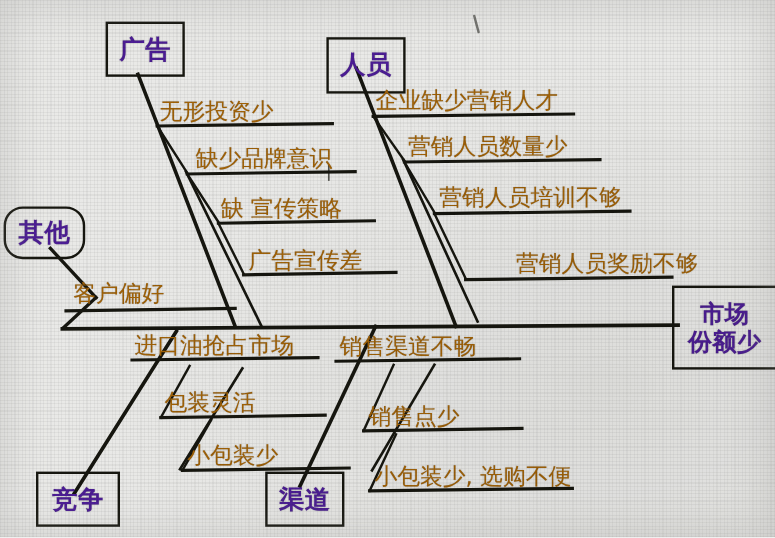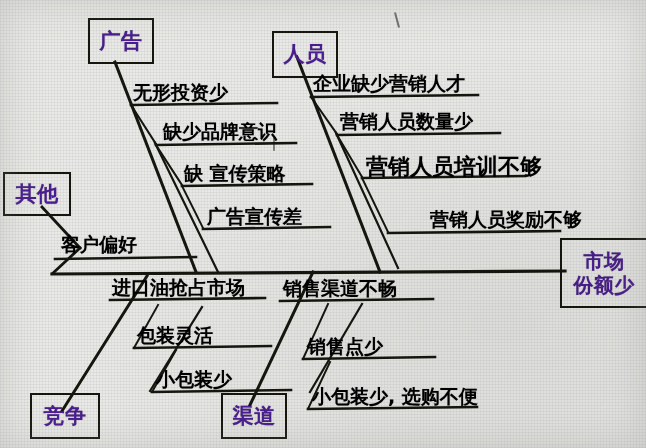--- a/index.html
+++ b/index.html
@@ -50,22 +50,22 @@
     align-items: center;
     justify-content: center;
     text-align: center;
     font-weight: 700;
     line-height: 1.05;
     letter-spacing: .5px;
     text-shadow: 0 0 1px rgba(0,0,0,.35);
   }
   .cause-label {
     position: absolute;
-    color: #000000;
-    font-weight: 700;
+    color: #a16207;
+    font-weight: 400;
     white-space: nowrap;
     text-shadow: 0 0 1px rgba(0,0,0,.30);
   }
   .stray-mark {
     position: absolute;
     width: 2px;
     height: 16px;
     background: #4a4a45;
     transform: rotate(-15deg);
     opacity: .75;
@@ -131,21 +131,21 @@
   <div class="stray-mark" style="left:396px; top:12px;"></div>
 
   <div class="cat-box" style="left:88px; top:18px; width:62px; height:42px; font-size:21px;">
     <span>广告</span>
   </div>
 
   <div class="cat-box" style="left:272px; top:14px; width:62px; height:43px; font-size:21px;margin-top:17px;">
     <span>人员</span>
   </div>
 
-  <div class="cat-box" style="left:3px; top:172px; width:64px; height:40px; font-size:21px;">
+  <div class="cat-box" style="left:3px; top:172px; width:64px; height:40px; font-size:21px;border-radius:16px;">
     <span>其他</span>
   </div>
 
   <div class="cat-box" style="left:221px; top:393px; width:62px; height:42px; font-size:21px;">
     <span>渠道</span>
   </div>
 
   <div class="cat-box" style="left:30px; top:393px; width:66px; height:42px; font-size:21px;">
     <span>竞争</span>
   </div>
@@ -155,21 +155,21 @@
     <span>份额少</span>
   </div>
 
   <div class="cause-label" style="left:133px; top:80px; font-size:19px;">无形投资少</div>
   <div class="cause-label" style="left:163px; top:119px; font-size:19px;">缺少品牌意识</div>
   <div class="cause-label" style="left:184px; top:161px; font-size:19px;">缺  宣传策略</div>
   <div class="cause-label" style="left:207px; top:204px; font-size:19px;">广告宣传差</div>
 
   <div class="cause-label" style="left:313px; top:71px; font-size:19px;">企业缺少营销人才</div>
   <div class="cause-label" style="left:340px; top:109px; font-size:19px;">营销人员数量少</div>
-  <div class="cause-label" style="left:366px; top:152px; font-size:22px;text-align:right;">营销人员培训不够</div>
+  <div class="cause-label" style="left:366px; top:152px; font-size:19px;text-align:right;">营销人员培训不够</div>
   <div class="cause-label" style="left:392px; top:207px; font-size:19px;margin-left:38px;">营销人员奖励不够</div>
 
   <div class="cause-label" style="left:61px; top:232px; font-size:19px;">客户偏好</div>
 
   <div class="cause-label" style="left:137px; top:323px; font-size:19px;">包装灵活</div>
   <div class="cause-label" style="left:112px; top:275px; font-size:19px;">进口油抢占市场</div>
   <div class="cause-label" style="left:156px; top:367px; font-size:19px;">小包装少</div>
 
   <div class="cause-label" style="left:283px; top:276px; font-size:19px;">销售渠道不畅</div>
   <div class="cause-label" style="left:307px; top:334px; font-size:19px;">销售点少</div>

